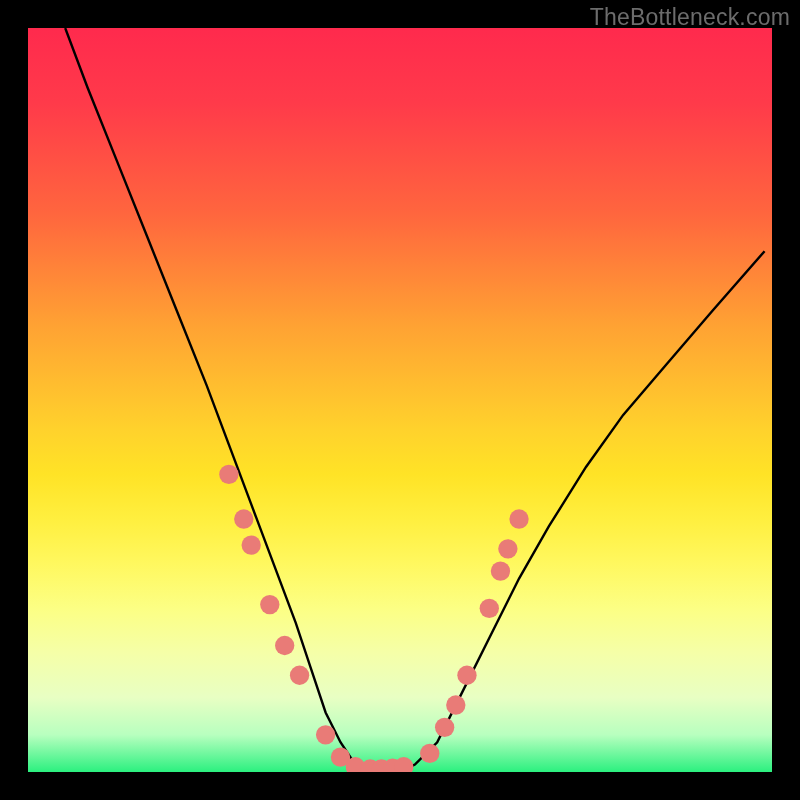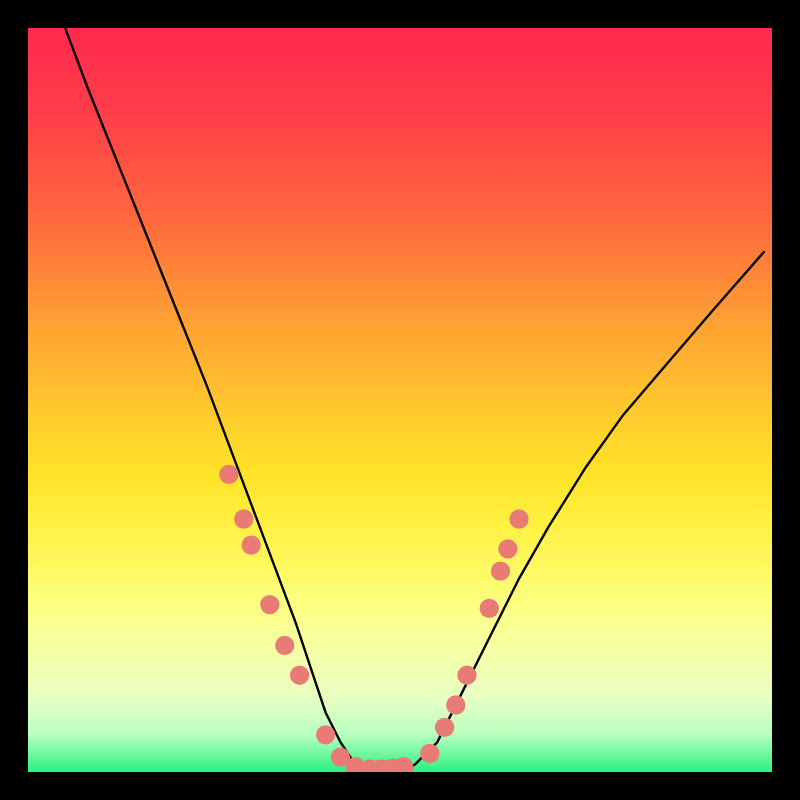--- a/index.html
+++ b/index.html
@@ -61,20 +61,21 @@
   }
   .dot {
     fill: #e97b77;
     stroke: none;
   }
 </style>
 </head>
 <body>
 
 <div class="frame">
+  <div class="watermark">TheBottleneck.com</div>
   <div class="plot">
     <svg class="curve" viewBox="0 0 744 744" preserveAspectRatio="none">
       <path id="curve-path" fill="none" stroke="#000" stroke-width="2.4" d="M37.20 0.00 L59.52 59.52 L89.28 133.92 L119.04 208.32 L148.80 282.72 L178.56 357.12 L200.88 416.64 L223.20 476.16 L245.52 535.68 L267.84 595.20 L282.72 639.84 L297.60 684.48 L312.48 714.24 L327.36 736.56 L342.24 744.00 L357.12 744.00 L372.00 744.00 L386.88 736.56 L409.20 714.24 L431.52 669.60 L461.28 610.08 L491.04 550.56 L520.80 498.48 L558.00 438.96 L595.20 386.88 L639.84 334.80 L684.48 282.72 L736.56 223.20"></path>
       <g id="marker-group">
           <circle cx="200.88" cy="446.40" r="9.67" class="dot"></circle>
           <circle cx="215.76" cy="491.04" r="9.67" class="dot"></circle>
           <circle cx="223.20" cy="517.08" r="9.67" class="dot"></circle>
           <circle cx="241.80" cy="576.60" r="9.67" class="dot"></circle>
           <circle cx="256.68" cy="617.52" r="9.67" class="dot"></circle>
           <circle cx="271.56" cy="647.28" r="9.67" class="dot"></circle>

